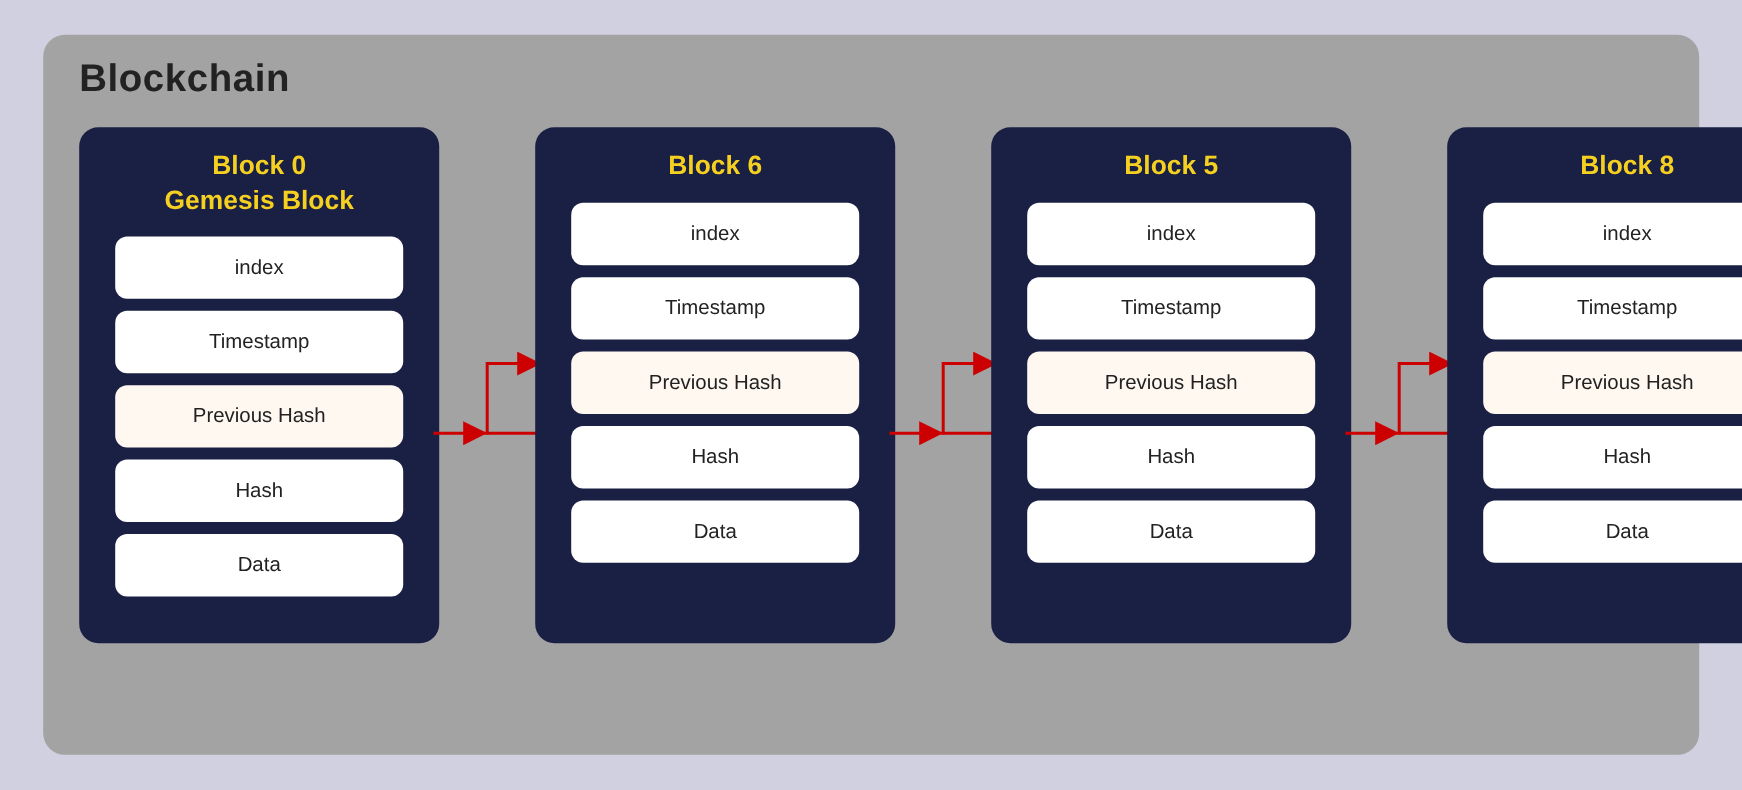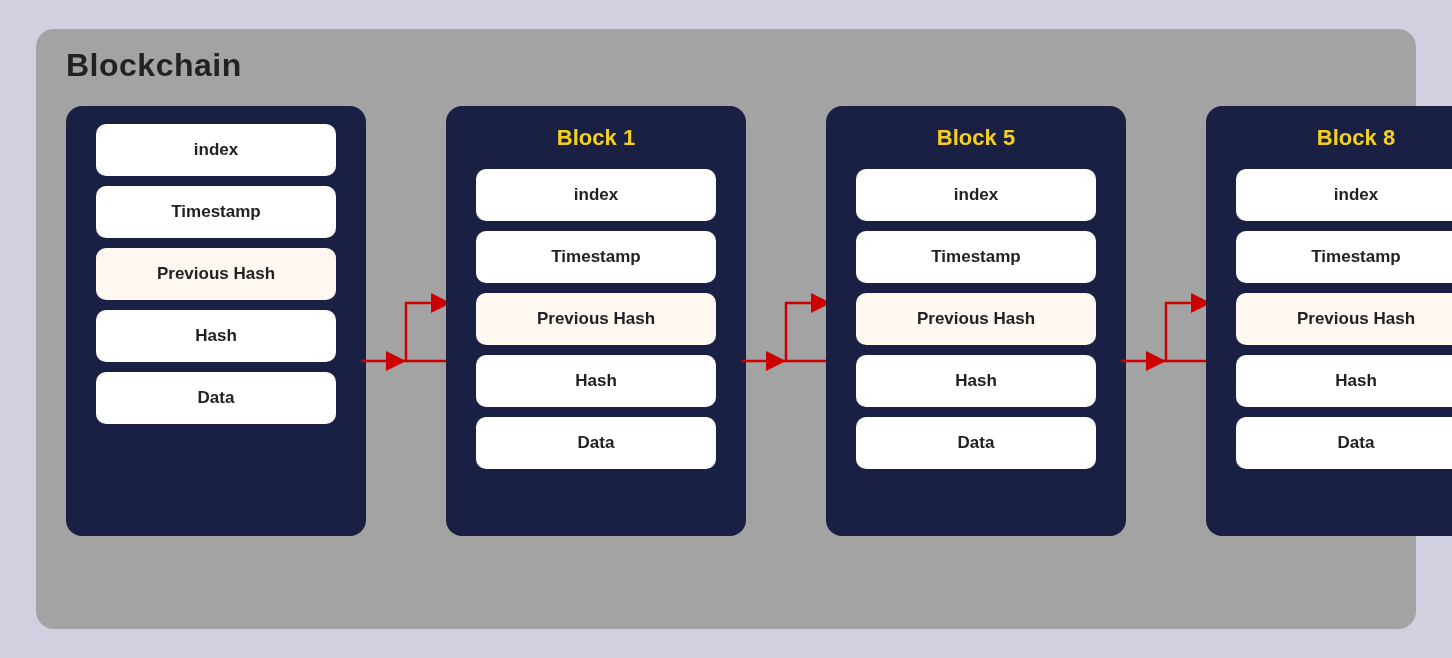--- a/index.html
+++ b/index.html
@@ -75,21 +75,21 @@
     .block-field {
       background: #fff;
       border-radius: 10px;
       width: 240px;
       height: 52px;
       display: flex;
       align-items: center;
       justify-content: center;
       font-size: 17px;
       color: #222;
-      font-weight: 700;
+      font-weight: 400;
     }
 
     .block-field.previous-hash {
       background: #fff8f0;
     }
 
     
     .arrow-container {
       position: relative;
       width: 80px;
@@ -111,20 +111,24 @@
 </head>
 <body>
 
 <div class="page-wrapper">
   <div class="page-title">Blockchain</div>
 
   <div class="blocks-row">
 
     <div class="block-wrapper">
       <div class="block-card">
+        <div class="block-title">
+          <span>Block 0</span><br>
+          <span>Gemesis Block</span>
+        </div>
         <div class="block-field">index</div>
         <div class="block-field">Timestamp</div>
         <div class="block-field previous-hash">Previous Hash</div>
         <div class="block-field">Hash</div>
         <div class="block-field">Data</div>
       </div>
     </div>
 
     <div class="arrow-container">
       <svg class="arrow-svg" viewBox="0 0 90 200" xmlns="http://www.w3.org/2000/svg">
@@ -139,21 +143,21 @@
         </defs>
 
         <polyline points="0,140 45,140 45,82 90,82" fill="none" stroke="#cc0000" stroke-width="2.5" marker-end="url(#arrowhead-right-0)"></polyline>
 
         <polyline points="90,140 45,140" fill="none" stroke="#cc0000" stroke-width="2.5" marker-end="url(#arrowhead-left-0)"></polyline>
       </svg>
     </div>
 
     <div class="block-wrapper">
       <div class="block-card">
-        <div class="block-title">Block 1</div>
+        <div class="block-title">Block 6</div>
         <div class="block-field">index</div>
         <div class="block-field">Timestamp</div>
         <div class="block-field previous-hash">Previous Hash</div>
         <div class="block-field">Hash</div>
         <div class="block-field">Data</div>
       </div>
     </div>
 
     <div class="arrow-container">
       <svg class="arrow-svg" viewBox="0 0 90 200" xmlns="http://www.w3.org/2000/svg">

